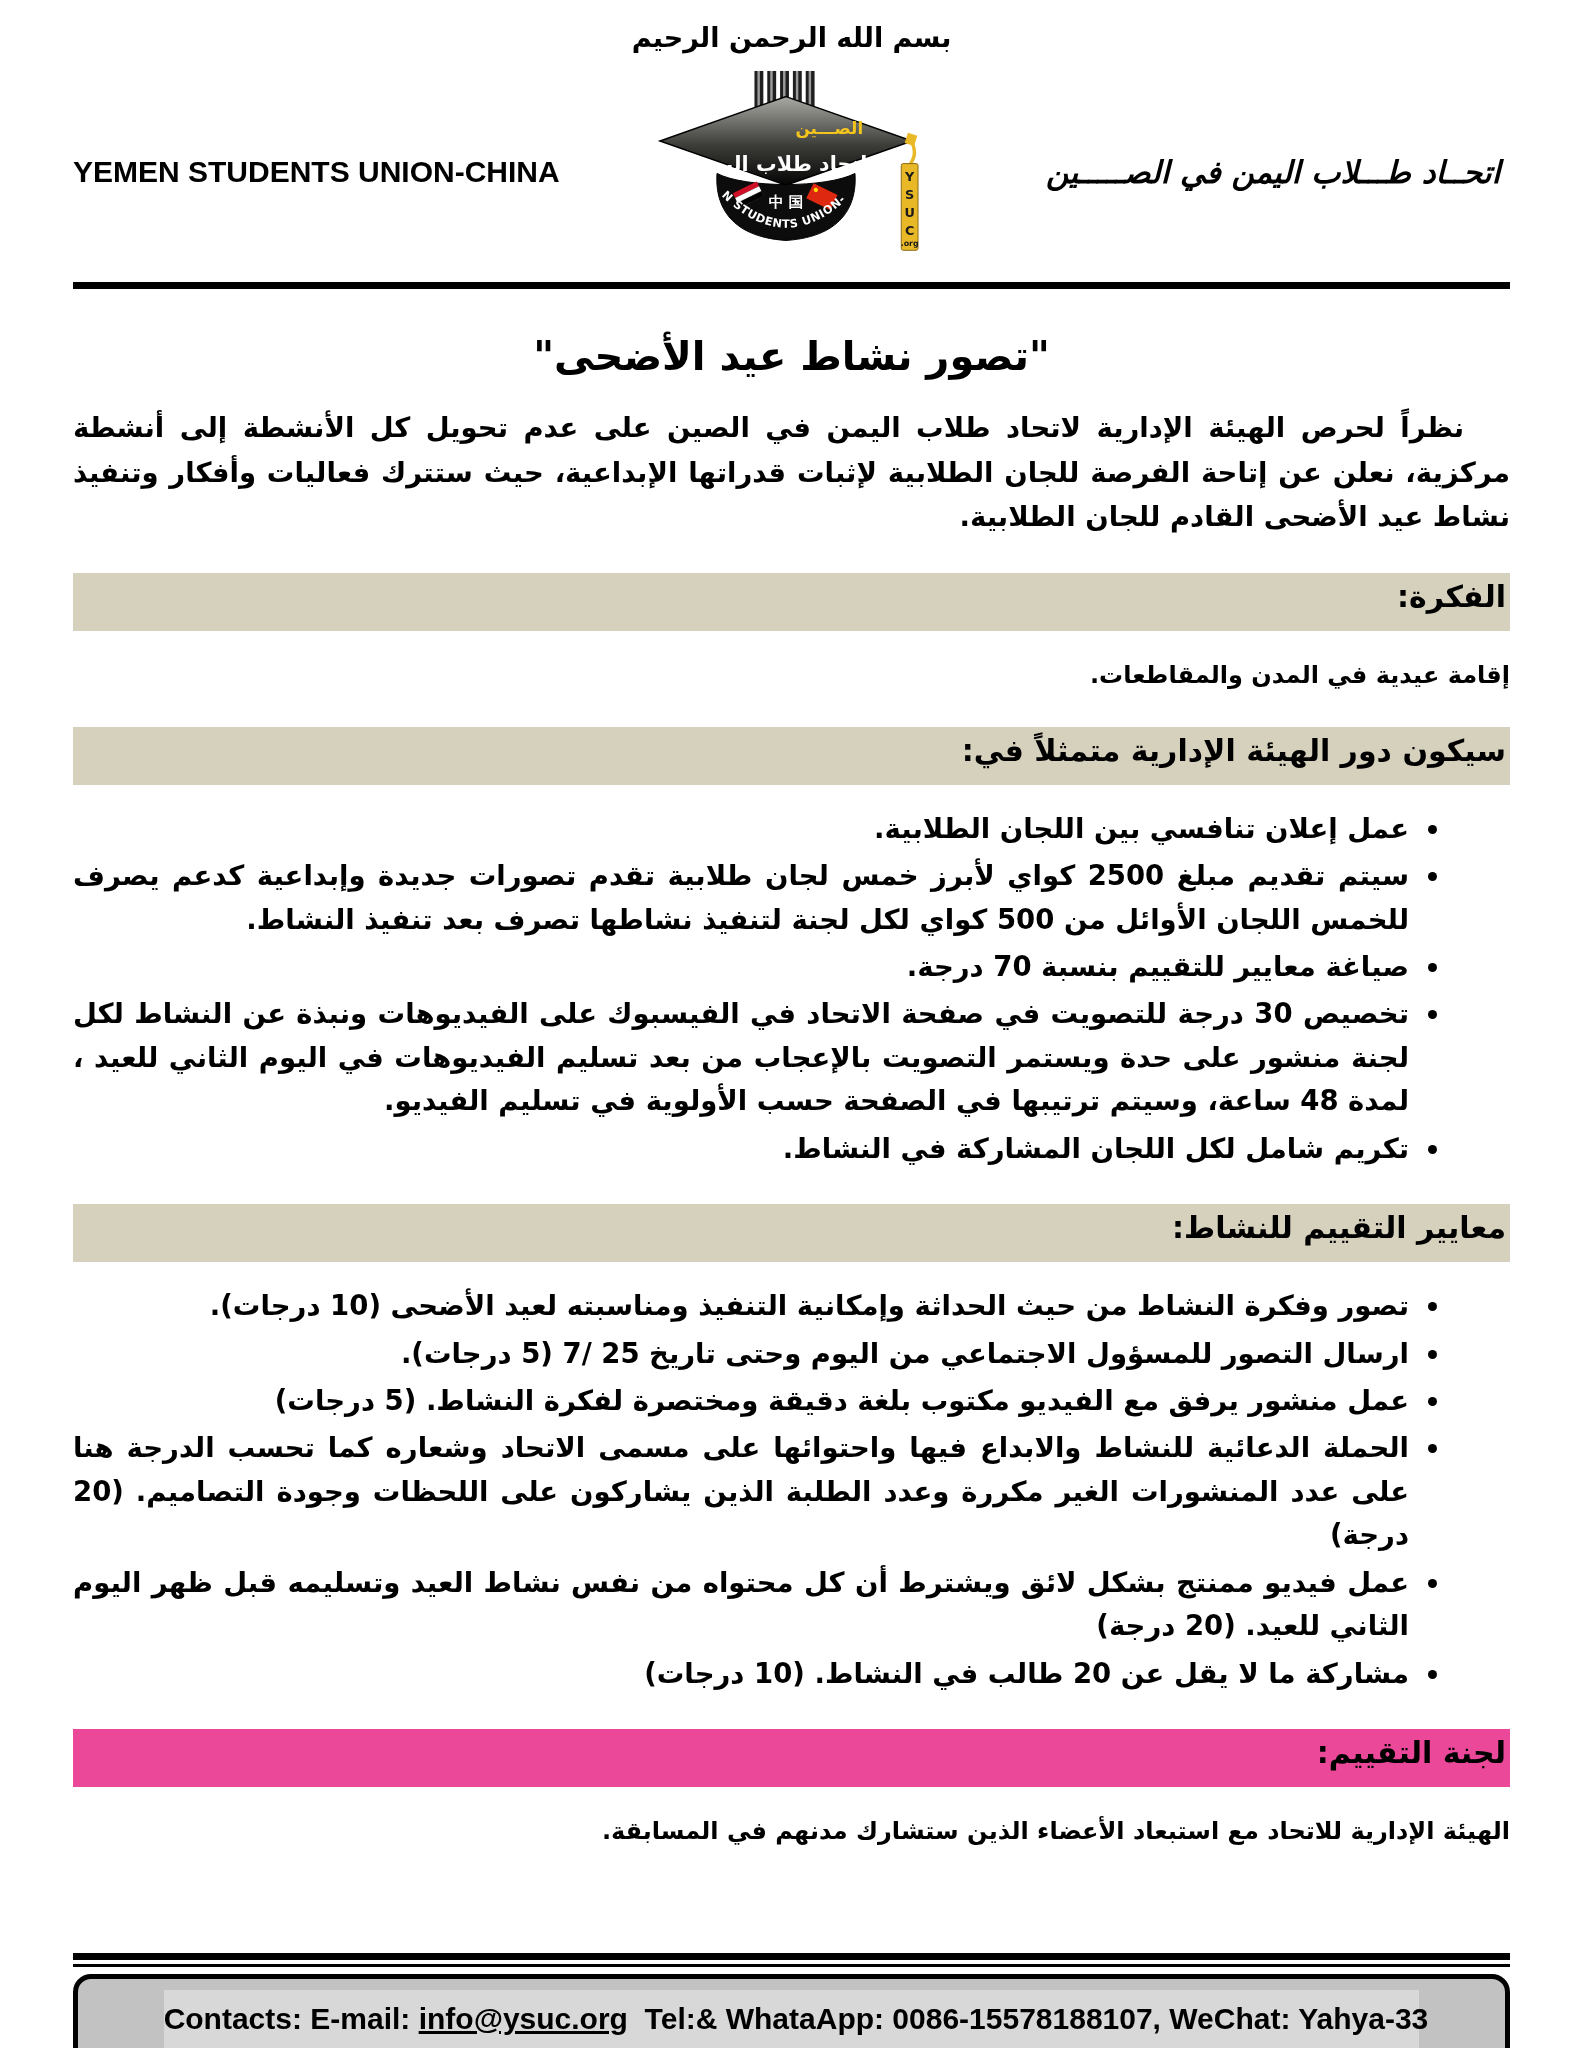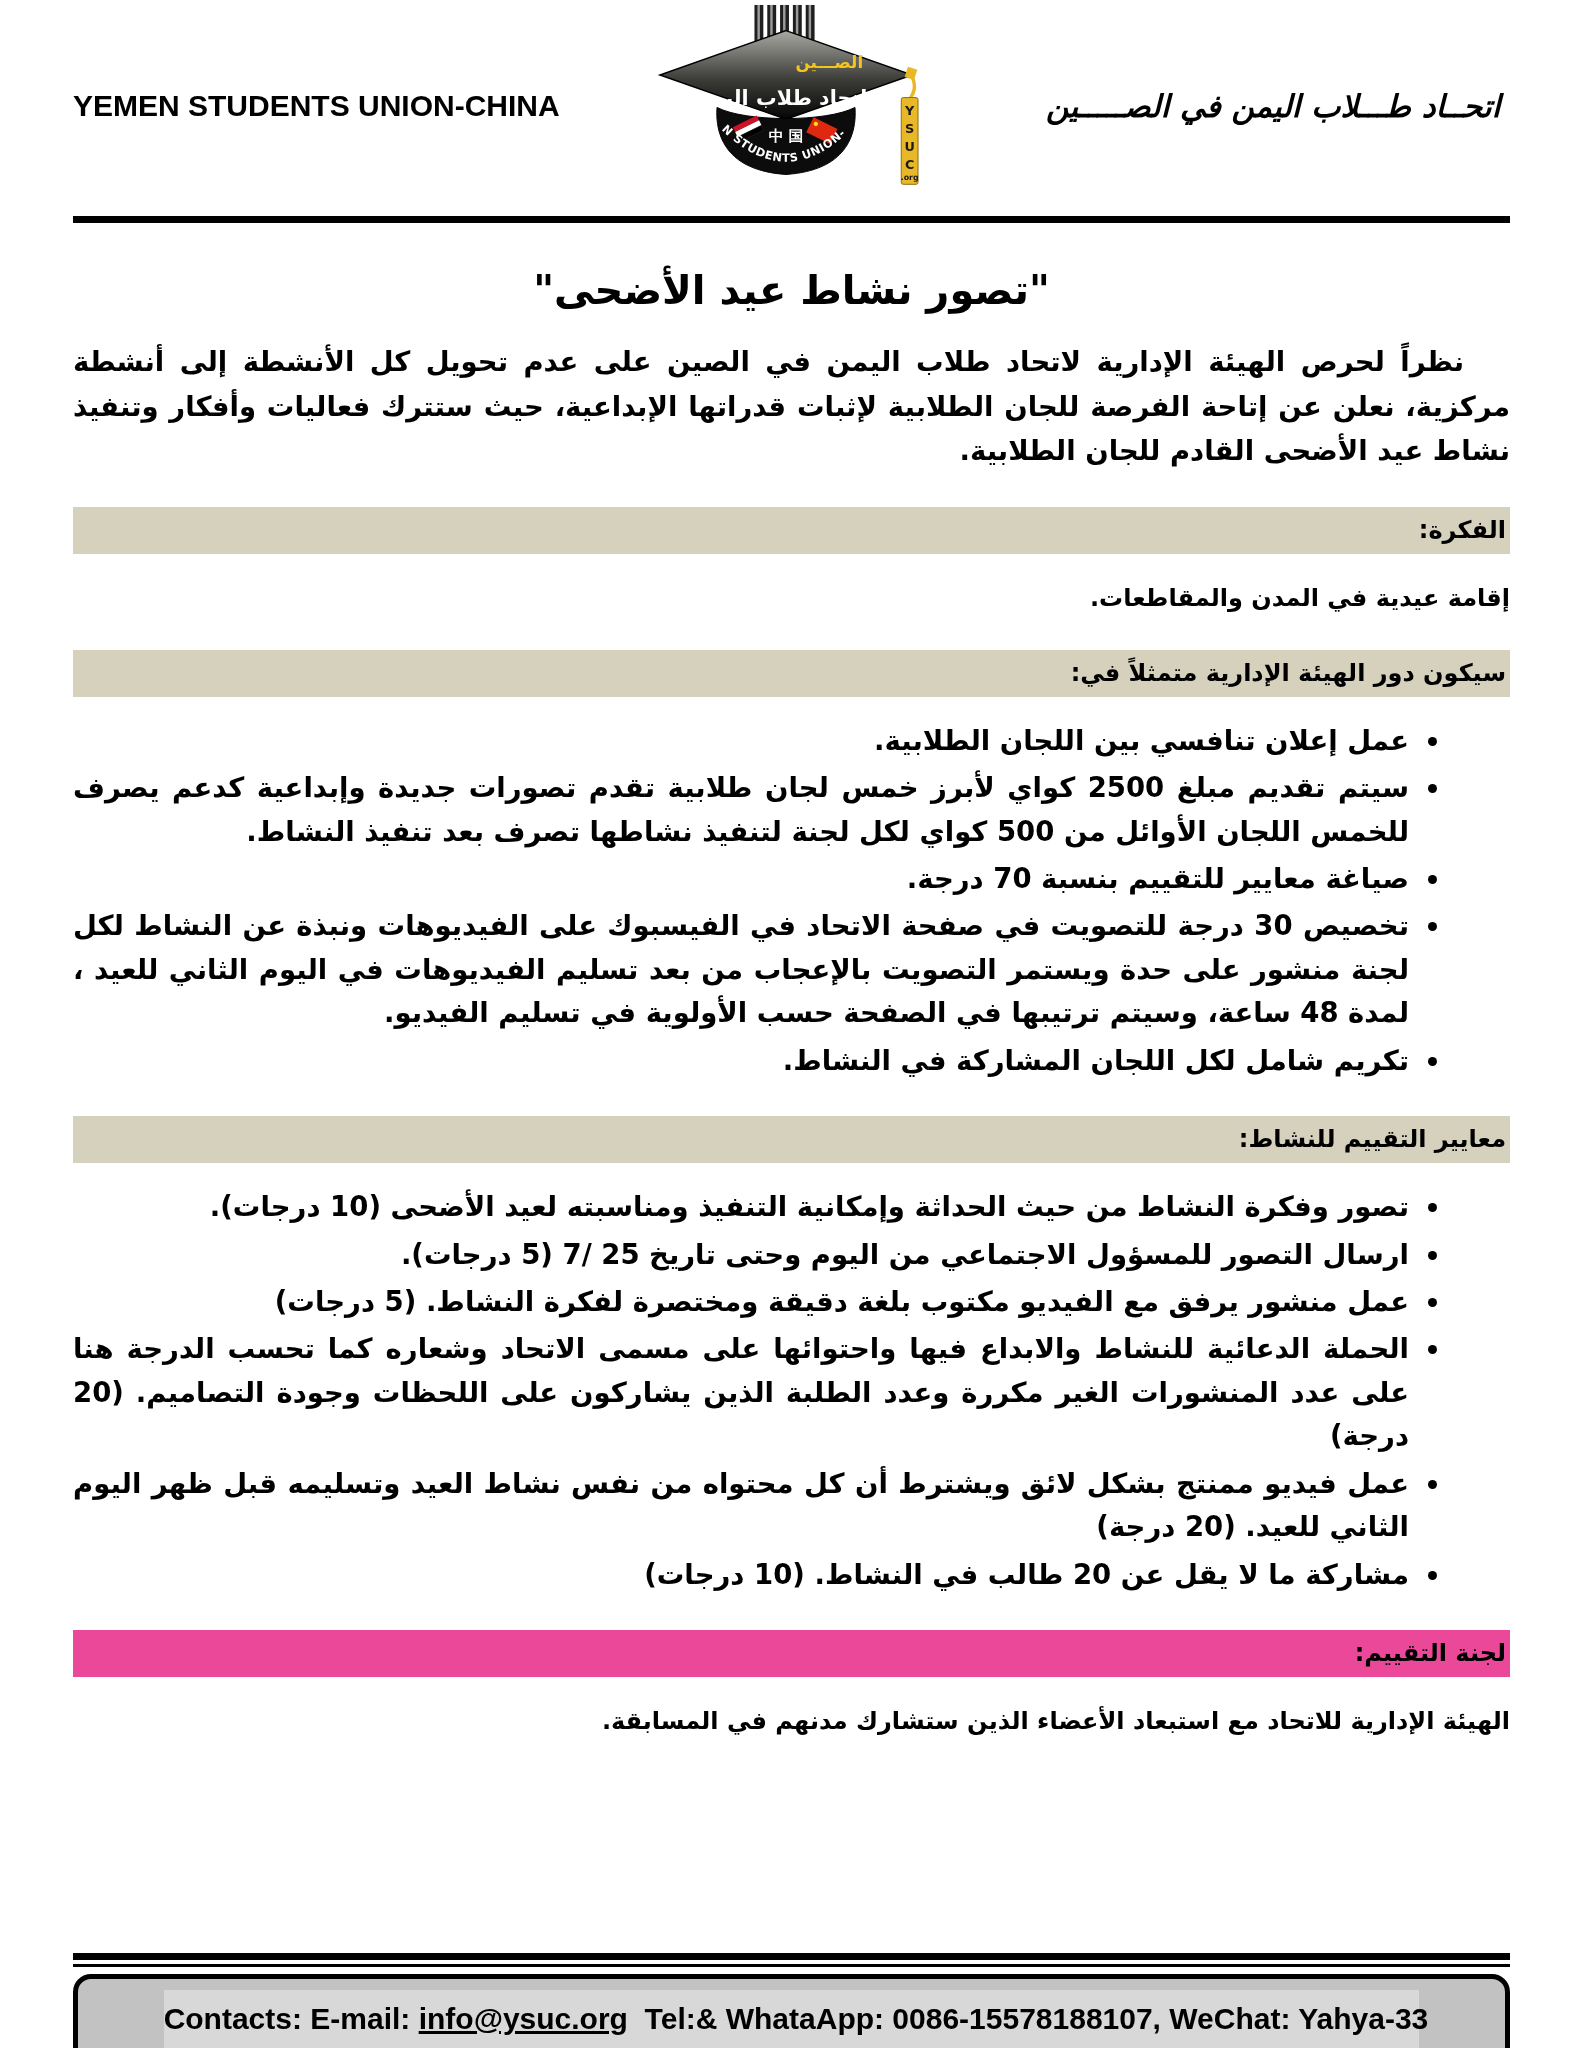--- a/index.html
+++ b/index.html
@@ -63,26 +63,26 @@
     direction: rtl;
     text-align: justify;
     text-indent: 46px;
     font-size: 27.5px;
     line-height: 1.62;
   }
 
   
   .section-bar {
     margin-top: 34px;
-    height: 47px;
+    height: 58px;
     line-height: 47px;
     direction: rtl;
     text-align: right;
     padding-right: 4px;
-    font-size: 24px;
+    font-size: 30px;
   }
   .section-text {
     margin-top: 26px;
     direction: rtl;
     text-align: right;
     font-size: 24px;
     line-height: 1.5;
   }
   ul.bullets {
     margin-top: 22px;
@@ -130,20 +130,21 @@
   .footer-email { text-decoration: underline; }
 
   svg text { font-family: "DejaVu Sans", "Liberation Sans", sans-serif; }
 </style>
 </head>
 <body>
 
 <div class="page">
   <div class="content">
 
+    <div class="bismillah">بسم الله الرحمن الرحيم</div>
 
     <div class="header-row">
       <div class="org-en">YEMEN STUDENTS UNION-CHINA</div>
 
       <div class="logo-wrap">
         <svg viewBox="0 0 272 205" width="268" height="202">
           <defs>
             <linearGradient id="capGrad" x1="0" y1="0" x2="0" y2="1">
               <stop offset="0%" stop-color="#a9a9a4"></stop>
               <stop offset="55%" stop-color="#3c3c38"></stop>

